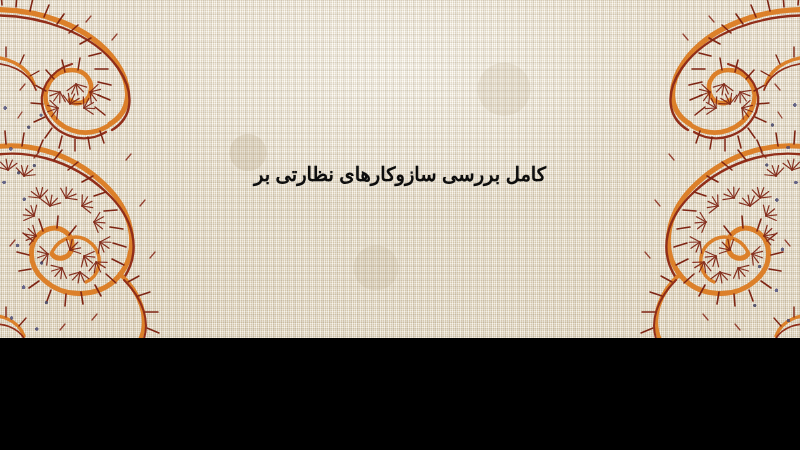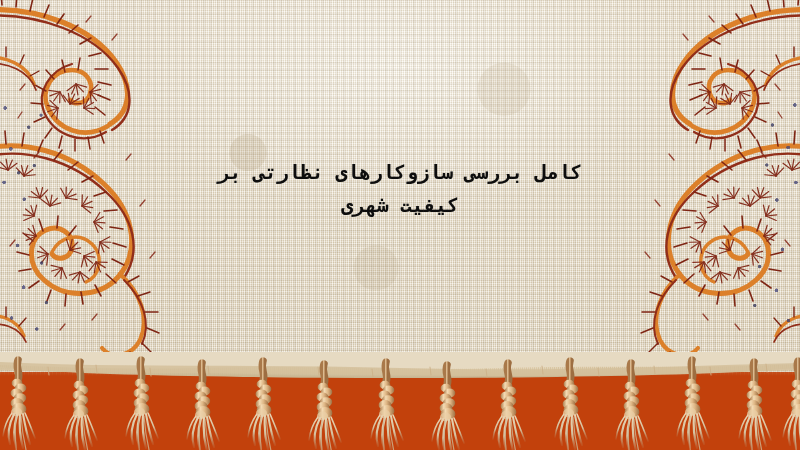--- a/index.html
+++ b/index.html
@@ -1,24 +1,24 @@
 <!DOCTYPE html>
 <html lang="fa" dir="rtl"><head>
 <meta charset="utf-8">
 <title>Persian Embroidered Textile Title Card</title>
 <style>
   html,body{margin:0;padding:0;background:#000;}
   *{box-sizing:border-box;}
 
   #stage{
     position:relative;
-    width:800px;height:450px;
+    width:800px;height:338px;
     overflow:hidden;
-    background:#c2410c;
-    font-family:Liberation Mono, monospace;
+    background:#a21caf;
+    font-family:Liberation Sans, sans-serif;
   }
 
   
   .fabric{
     position:absolute;left:0;top:0;width:800px;height:372px;
     background-color:#e9dfca;
     background-image:
       
       radial-gradient(ellipse 420px 200px at 50% 18%, rgba(255,252,243,.85), rgba(255,252,243,0) 72%),
       radial-gradient(ellipse 300px 170px at 14% 86%, rgba(221,206,178,.55), rgba(221,206,178,0) 70%),
@@ -455,21 +455,20 @@
     </div>
     <div class="speck r1"></div>
     <div class="speck r2"></div>
 
     <div class="selvedge"></div>
     <div class="selvedge-fuzz"></div>
   </div>
 
   <div class="title">
     <span class="ln">کامل بررسی سازوکارهای نظارتی بر</span>
-    <span class="ln">کیفیت شهری</span>
   </div>
 
   <div class="fringe">
     <svg viewBox="0 0 800 98" preserveAspectRatio="none">
       <defs>
         <linearGradient id="cord" x1="0" y1="0" x2="1" y2="0">
           <stop offset="0" stop-color="#a9794a"></stop>
           <stop offset=".32" stop-color="#f4dbb4"></stop>
           <stop offset=".62" stop-color="#deb685"></stop>
           <stop offset="1" stop-color="#9d6e42"></stop>

